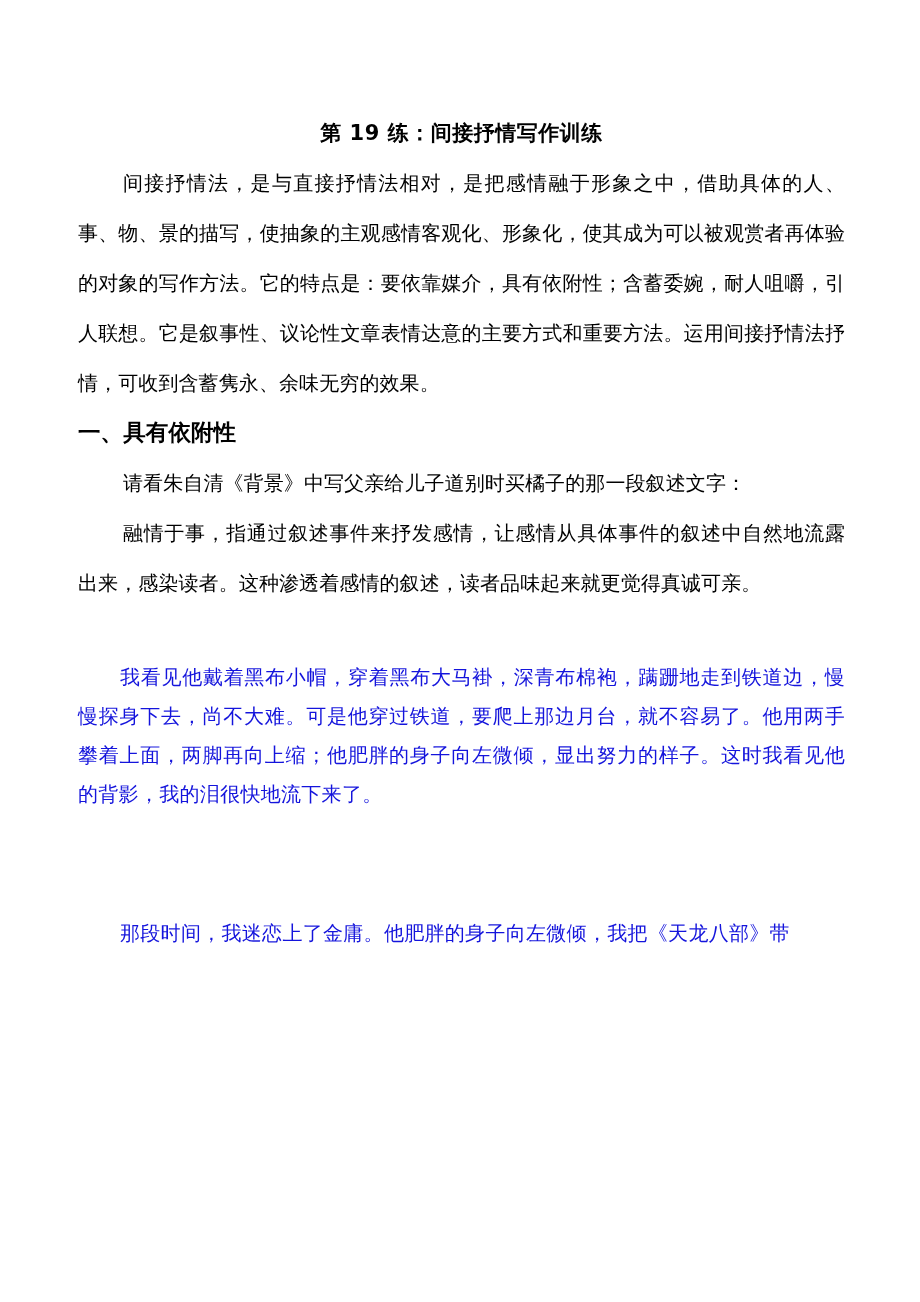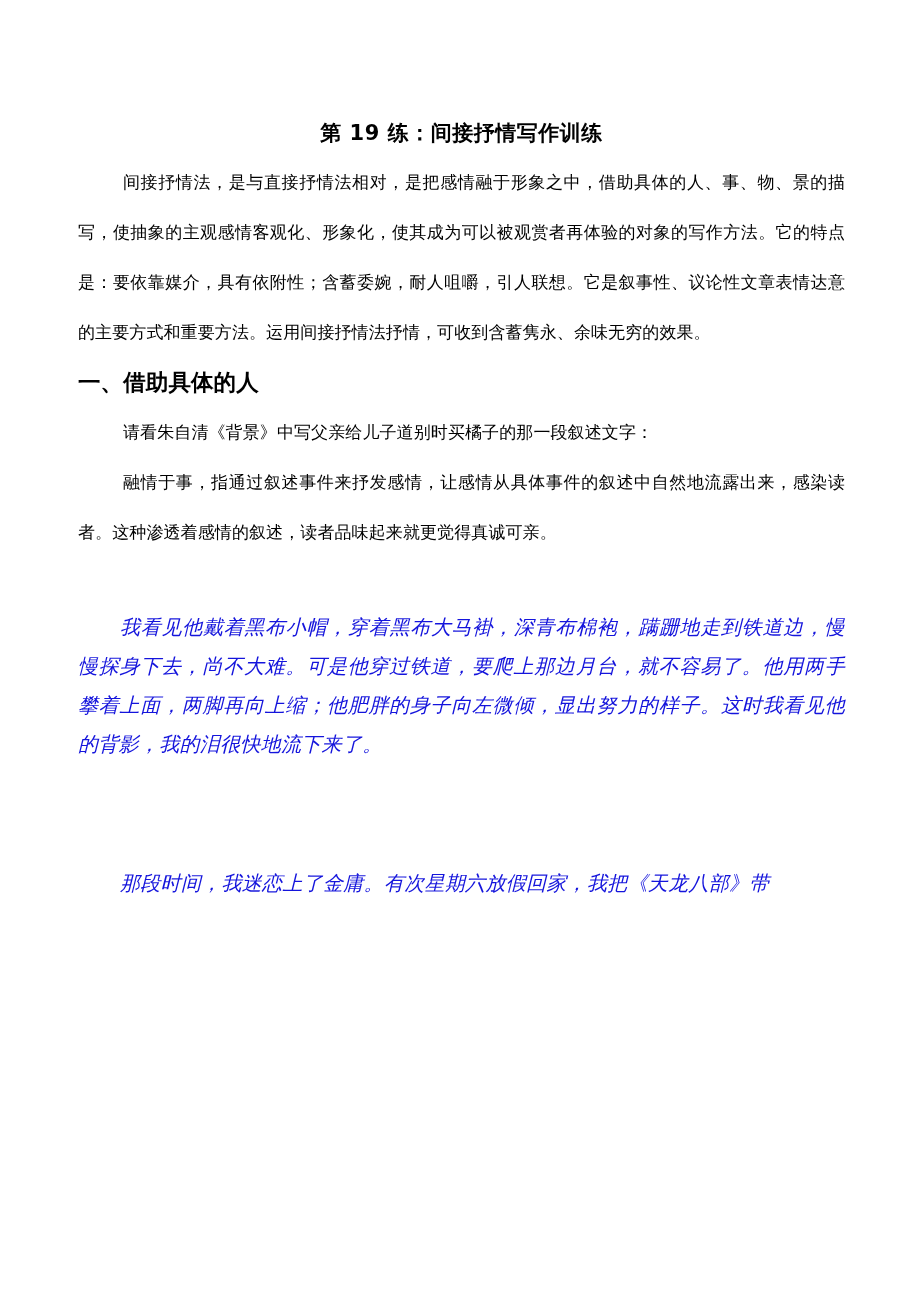--- a/index.html
+++ b/index.html
@@ -48,21 +48,21 @@
     height: 108px;
   }
 
   p {
     margin: 0;
     padding: 0;
   }
 
   .body-para {
     font-family: "Liberation Serif", "DejaVu Serif", serif;
-    font-size: 17px;
+    font-size: 20px;
     line-height: 50px;
     text-align: justify;
     text-justify: inter-ideograph;
     text-indent: 45px;
     color: #000000;
     letter-spacing: 0.1px;
   }
 
   .body-para.no-indent {
     text-indent: 0;
@@ -79,21 +79,20 @@
 
   .quote-para {
     font-family: "DejaVu Sans", "Liberation Sans", sans-serif;
     font-size: 20px;
     line-height: 39px;
     text-align: justify;
     text-justify: inter-ideograph;
     text-indent: 42px;
     color: #1414dc;
     letter-spacing: 0.3px;
-    font-style: italic;
   }
 
   .blank-line {
     height: 50px;
     line-height: 50px;
     font-size: 22.5px;
   }
 </style>
 </head>
 <body style="background: rgb(255, 255, 255);">
@@ -101,31 +100,31 @@
 <div class="page">
   <div class="content">
 
     <div class="spacer-title"></div>
 
     <h1 class="doc-title" style="color: rgb(0, 0, 0);">第 19 练：间接抒情写作训练</h1>
 
     <p class="body-para" style="color: rgb(0, 0, 0);">间接抒情法，是与直接抒情法相对，是把感情融于形象之中，借助具体的人、事、物、景的描写，使抽象的主观感情客观化、形象化，使其成为可以被观赏者再体验的对象的写作方法。它的特点是：要依靠媒介，具有依附性；含蓄委婉，耐人咀嚼，引人联想。它是叙事性、议论性文章表情达意的主要方式和重要方法。运用间接抒情法抒情，可收到含蓄隽永、余味无穷的效果。</p>
 
 
-    <p class="body-para sub-head" style="color: rgb(0, 0, 0);">一、借助具体的人</p>
+    <p class="body-para sub-head" style="color: rgb(0, 0, 0);">一、具有依附性</p>
 
     <p class="body-para" style="color: rgb(0, 0, 0);">请看朱自清《背景》中写父亲给儿子道别时买橘子的那一段叙述文字：</p>
 
     <p class="body-para" style="color: rgb(0, 0, 0);">融情于事，指通过叙述事件来抒发感情，让感情从具体事件的叙述中自然地流露出来，感染读者。这种渗透着感情的叙述，读者品味起来就更觉得真诚可亲。</p>
 
     <div class="blank-line">&nbsp;</div>
 
     <p class="quote-para" style="color: rgb(20, 20, 220);">我看见他戴着黑布小帽，穿着黑布大马褂，深青布棉袍，蹒跚地走到铁道边，慢慢探身下去，尚不大难。可是他穿过铁道，要爬上那边月台，就不容易了。他用两手攀着上面，两脚再向上缩；他肥胖的身子向左微倾，显出努力的样子。这时我看见他的背影，我的泪很快地流下来了。</p>
 
     <div class="blank-line">&nbsp;</div>
 
 
     <div class="blank-line">&nbsp;</div>
 
-    <p class="quote-para" style="color: rgb(20, 20, 220);">那段时间，我迷恋上了金庸。有次星期六放假回家，我把《天龙八部》带</p>
+    <p class="quote-para" style="color: rgb(20, 20, 220);">那段时间，我迷恋上了金庸。他肥胖的身子向左微倾，我把《天龙八部》带</p>
 
   </div>
 </div>
 
 </body></html>

